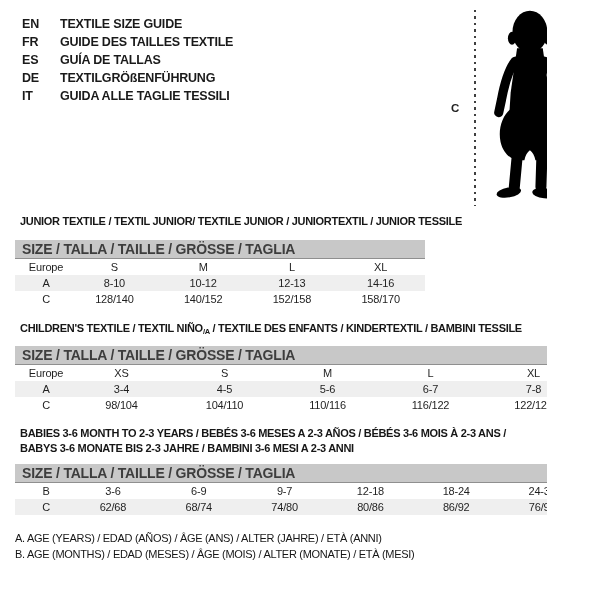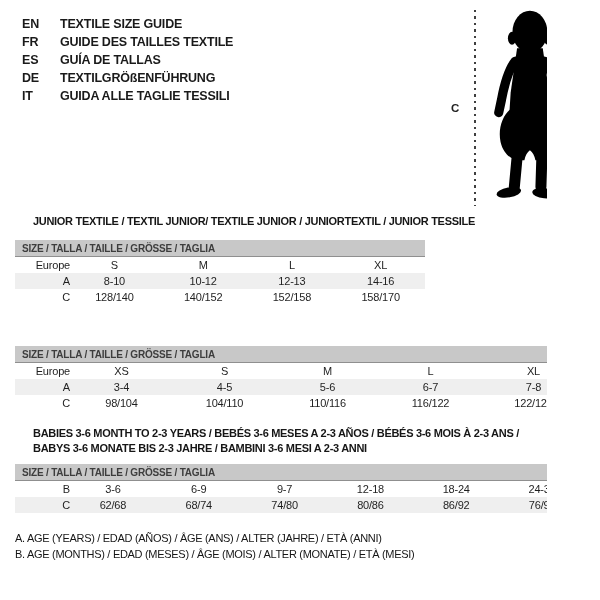--- a/index.html
+++ b/index.html
@@ -13,33 +13,33 @@
   .lang-code{width:38px;flex:0 0 38px;}
   
   .dotted-line{
     position:absolute;left:474px;top:10px;width:2px;height:196px;
     background:repeating-linear-gradient(to bottom,#3f3f3f 0 2.5px,transparent 2.5px 6.5px);
   }
   .marker-label{position:absolute;left:451px;top:102px;font-size:11.5px;font-weight:bold;color:#222;}
   .silhouette{position:absolute;left:483px;top:8px;}
   
   .section-heading{
-    position:absolute;left:33px;font-weight:bold;font-size:11px;letter-spacing:-0.3px;
+    position:absolute;left:20px;font-weight:bold;font-size:11px;letter-spacing:-0.3px;
     white-space:nowrap;color:#161616;
   }
   .heading-sub{font-size:7.5px;vertical-align:-2px;}
   .table-wrap{position:absolute;left:15px;}
   table.size-table{border-collapse:collapse;table-layout:fixed;font-size:11px;color:#1f1f1f;}
   table.size-table th.band{
     background:#c8c8c8;color:#3d3d3d;font-weight:bold;text-align:left;
-    font-size:10px;letter-spacing:-0.2px;height:14px;padding:1px 0 1px 7px;
+    font-size:14px;letter-spacing:-0.2px;height:14px;padding:1px 0 1px 7px;
     border-bottom:1px solid #8f8f8f;
   }
   table.size-table td{height:16px;padding:0;text-align:center;letter-spacing:-0.2px;}
-  table.size-table td.lbl{text-align:right;padding-left:7px;}
+  table.size-table td.lbl{text-align:center;padding-left:7px;}
   table.size-table tr.stripe{background:#efefef;}
   col.col-label{width:55px;}
   
   .footnotes{position:absolute;left:15px;top:531px;font-weight:normal;font-size:11px;letter-spacing:-0.3px;}
   .footnote{line-height:15.5px;white-space:nowrap;color:#161616;}
 </style>
 </head>
 <body>
 
 <div class="page">
@@ -116,20 +116,23 @@
           <td class="lbl">C</td>
           <td>128/140</td>
           <td>140/152</td>
           <td>152/158</td>
           <td>158/170</td>
         </tr>
       </tbody>
     </table>
   </div>
 
+  <div class="section-heading" style="top:322px;">
+    <span>CHILDREN'S TEXTILE / TEXTIL NIÑO</span><span class="heading-sub">/A</span><span> / TEXTILE DES ENFANTS / KINDERTEXTIL / BAMBINI TESSILE</span>
+  </div>
   <div class="table-wrap" style="top:346px;width:570px;">
     <table class="size-table" style="width:570px;">
       <colgroup>
           <col class="col-label">
           <col span="5">
         </colgroup>
       <thead>
         <tr>
             <th class="band" colspan="6">SIZE / TALLA / TAILLE / GRÖSSE / TAGLIA</th>
           </tr>

